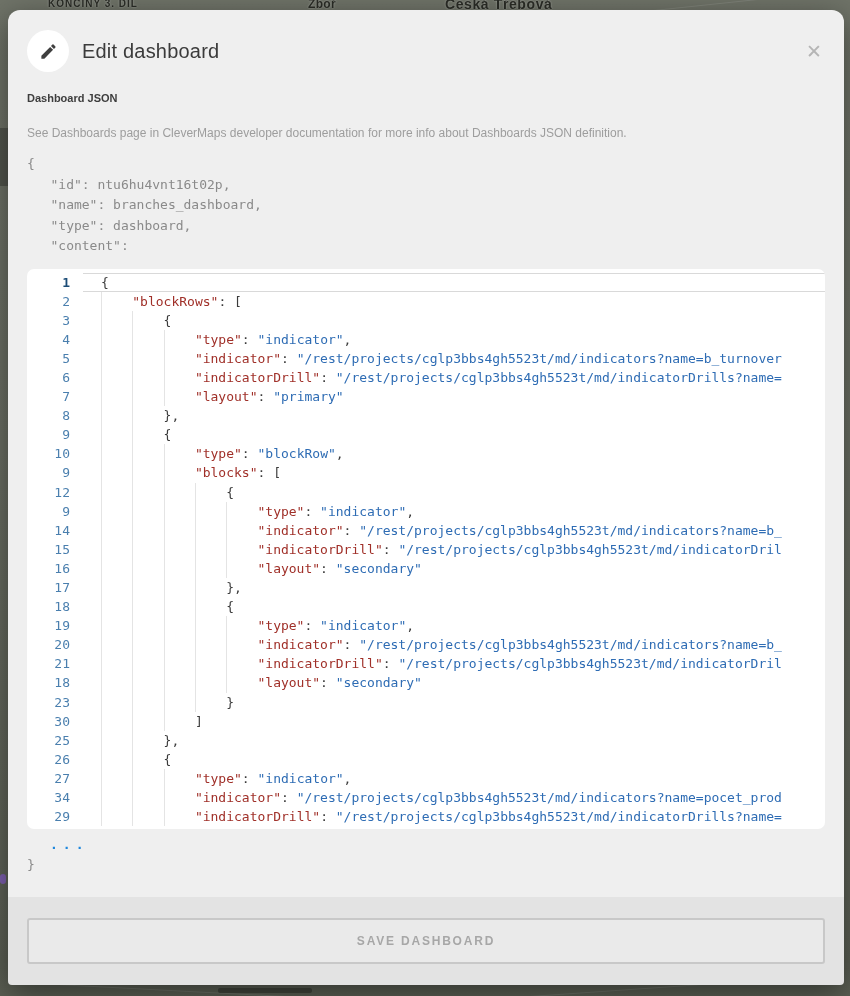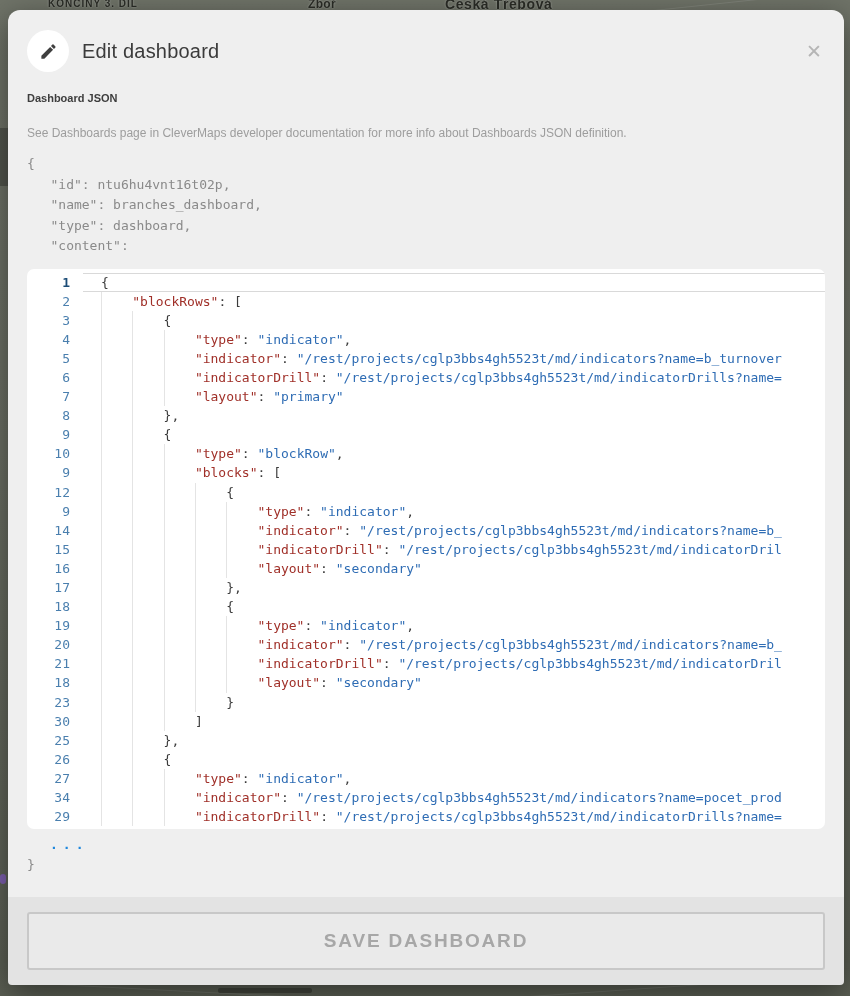--- a/index.html
+++ b/index.html
@@ -58,22 +58,22 @@
   .tp { color:#3b3b3b; }
 
   .after-editor { margin-top:6px; font-family:"DejaVu Sans Mono", monospace;
     font-size:13px; line-height:20.5px; }
   .ellipsis { color:#1e87dd; font-weight:bold; letter-spacing:5px; margin-left:23px;
     cursor:pointer; display:inline-block; }
   .closing { color:#8a8a8a; }
 
   .modal-footer { flex:0 0 88px; background:#e3e3e3; border-radius:0 0 4px 4px;
     display:flex; align-items:center; padding:0 19px; }
-  .save-btn { width:100%; height:58px; background:#eaeaea; border:2px solid #c8c8c8;
-    border-radius:3px; color:#a7a7a7; font-family:inherit; font-size:19px;
+  .save-btn { width:100%; height:46px; background:#eaeaea; border:2px solid #c8c8c8;
+    border-radius:3px; color:#a7a7a7; font-family:inherit; font-size:12px;
     font-weight:bold; letter-spacing:1.8px;text-align:center; }
 </style>
 </head>
 <body>
 
 <div>
   <div id="map-labels">
       <span class="map-label" style="left: 48px; top: -2px; font-size: 10px; letter-spacing: 1px;">KONČINY 3. DÍL</span>
       <span class="map-label" style="left: 308px; top: -3px; font-size: 12px; letter-spacing: 0.3px;">Zboř</span>
       <span class="map-label" style="left: 445px; top: -4px; font-size: 14px; letter-spacing: 0.6px;">Česká Třebová</span>

